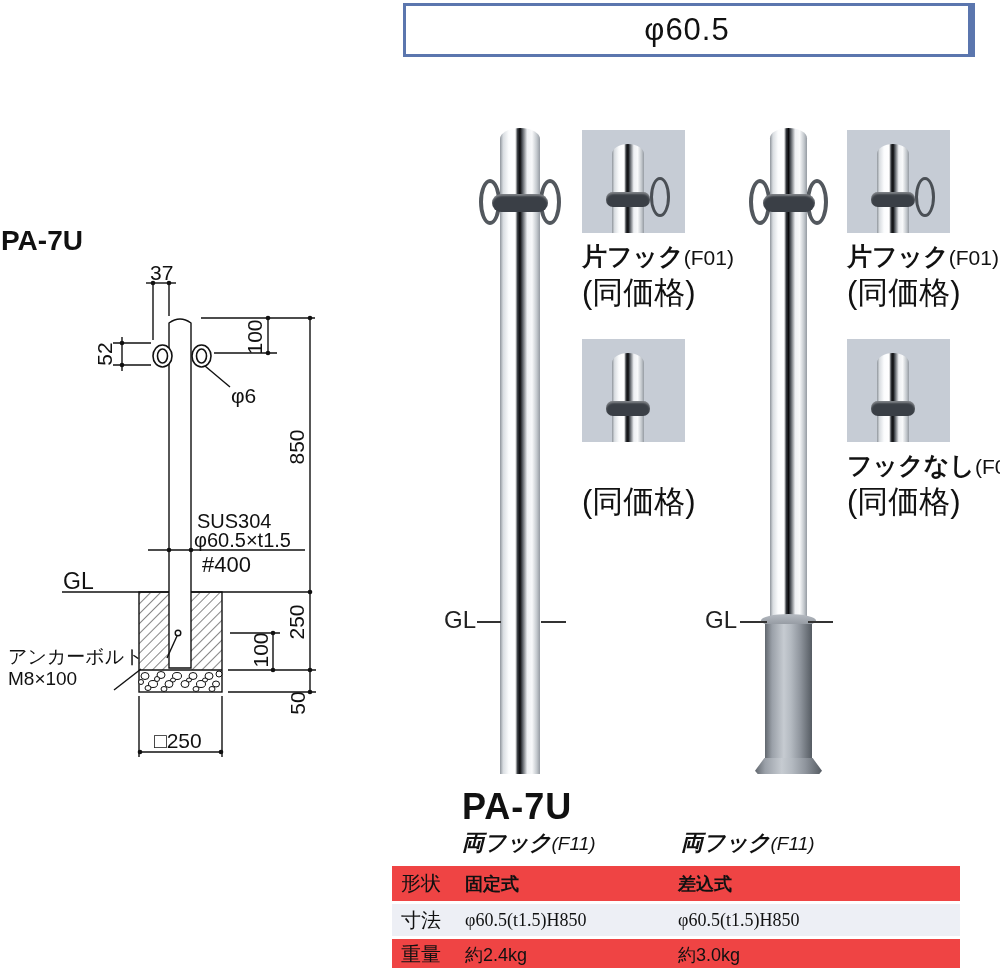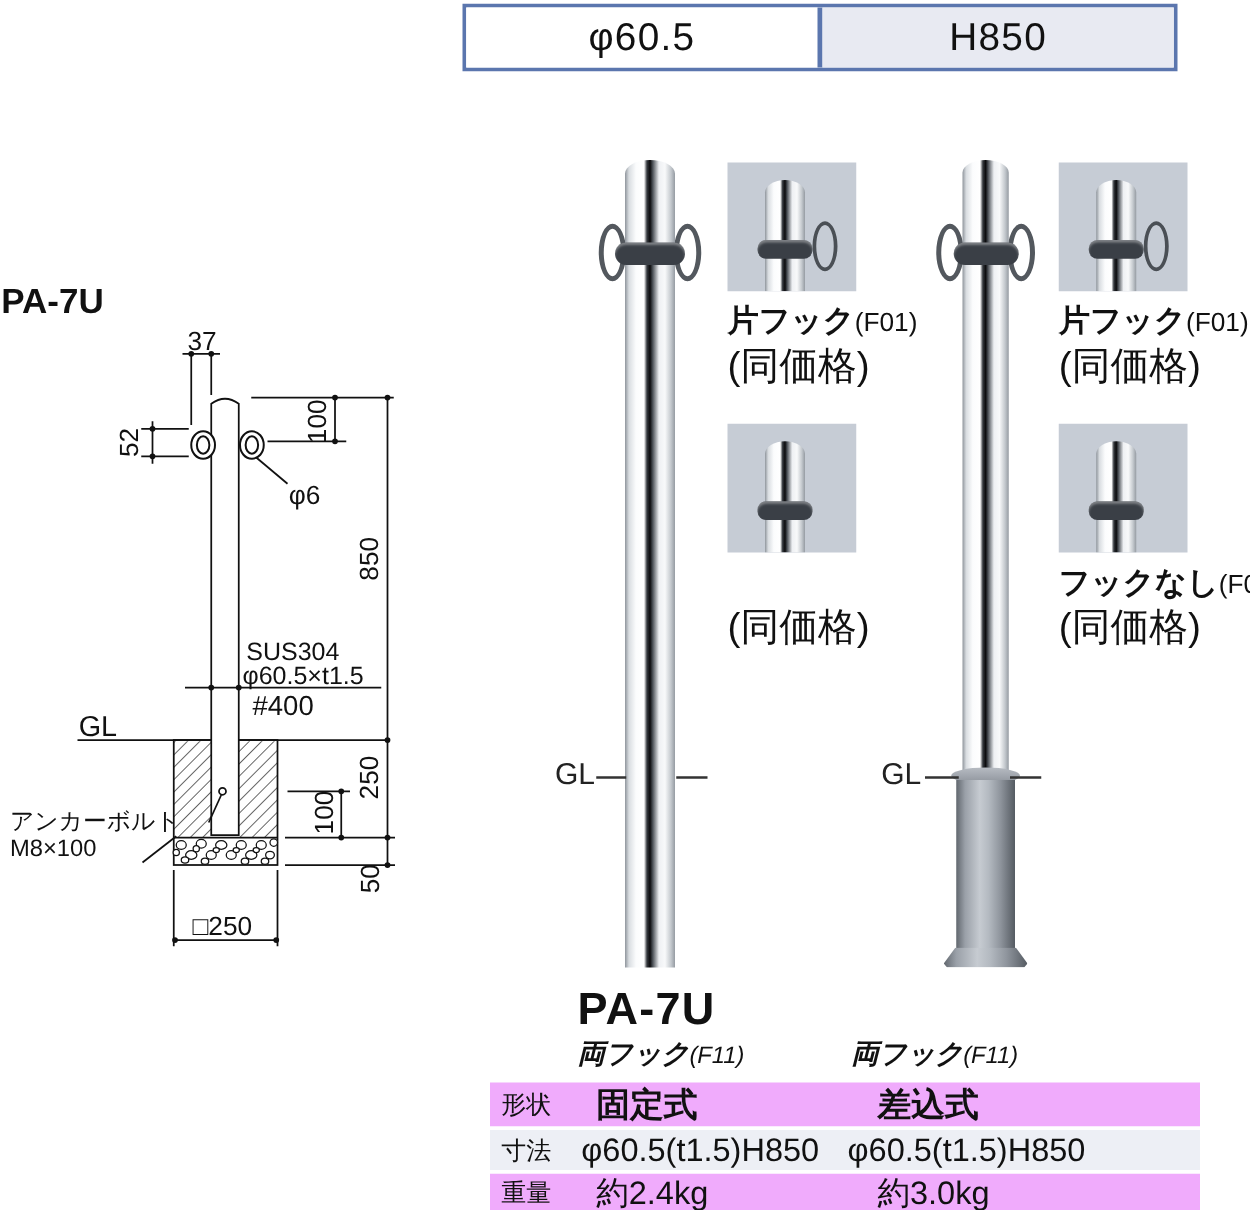--- a/index.html
+++ b/index.html
@@ -1,21 +1,21 @@
 <!DOCTYPE html>
 <html><head>
 <meta charset="utf-8">
 <style>
   html,body{margin:0;padding:0;background:#fff;}
   #page{position:relative;width:1000px;height:968px;background:#fff;overflow:hidden;
         font-family:"Liberation Sans","DejaVu Sans",sans-serif;color:#111;}
   .abs{position:absolute;}
 
   
-  .size-header{left:370px;top:3px;width:572px;height:54px;display:flex;
+  .size-header{left:403px;top:3px;width:572px;height:54px;display:flex;
     border:3px solid #5b76ae;box-sizing:border-box;}
   .size-cell{flex:1;display:flex;align-items:center;justify-content:center;
     font-size:31px;letter-spacing:1px;}
   .size-cell.dia{background:#ffffff;border-right:4px solid #5b76ae;}
   .size-cell.hgt{background:#e8eaf2;}
 
   
   .drawing-title{left:1px;top:225px;font-size:28px;font-weight:bold;letter-spacing:0px;}
   svg text{font-family:"Liberation Sans","DejaVu Sans",sans-serif;fill:#111;}
 
@@ -42,36 +42,35 @@
   .variant-line2{font-size:31px;white-space:nowrap;}
 
   
   .prod-name{font-size:36px;font-weight:bold;letter-spacing:1px;white-space:nowrap;}
   .prod-sub{font-size:22px;font-weight:bold;white-space:nowrap;font-style:italic;}
   .prod-sub .code{font-weight:normal;font-size:19px;}
 
   
   .spec-table{left:392px;top:866px;width:568px;}
   .spec-row{display:flex;align-items:center;box-sizing:border-box;padding-left:9px;margin-bottom:3px;}
-  .spec-row.dark{background:#f0abfc;gap:12px;}
+  .spec-row.dark{background:#ef4444;}
   .spec-row.light{background:#edeff5;}
   .spec-label{width:64px;font-size:20px;}
   .spec-val1{width:213px;}
   .spec-val2{flex:1;}
-  .spec-bold{font-size:27px;font-weight:bold;}
-  .spec-normal{font-size:26px;}
+  .spec-bold{font-size:18px;font-weight:bold;}
+  .spec-normal{font-size:18px;}
 </style>
 </head>
 <body>
 
 <div id="page">
 
   <div class="abs size-header">
     <div class="size-cell dia">φ60.5</div>
-    <div class="size-cell hgt">H850</div>
   </div>
 
   <div class="abs drawing-title">PA-7U</div>
 
   <svg class="abs" style="left:0;top:0;" width="340" height="780" viewBox="0 0 340 780">
     <defs>
       <pattern id="hatch" width="7" height="7" patternUnits="userSpaceOnUse" patternTransform="rotate(45)">
         <line x1="0" y1="0" x2="0" y2="7" stroke="#222" stroke-width="1.1"></line>
       </pattern>
     </defs>
@@ -255,21 +254,21 @@
   <div class="abs prod-sub" style="left:681px;top:828px;">
     <span>両フック</span><span class="code">(F11)</span>
   </div>
 
   <div class="abs spec-table">
     <div class="spec-row dark" style="height:35px;">
       <div class="spec-label">形状</div>
       <div class="spec-val1 spec-bold">固定式</div>
       <div class="spec-val2 spec-bold">差込式</div>
     </div>
-    <div class="spec-row light" style="height:32px;">
+    <div class="spec-row light" style="height:32px;font-family:Liberation Serif, serif;">
       <div class="spec-label">寸法</div>
       <div class="spec-val1 spec-normal">φ60.5(t1.5)H850</div>
       <div class="spec-val2 spec-normal">φ60.5(t1.5)H850</div>
     </div>
     <div class="spec-row dark" style="height:31px;margin-bottom:0;">
       <div class="spec-label">重量</div>
       <div class="spec-val1 spec-normal">約2.4kg</div>
       <div class="spec-val2 spec-normal">約3.0kg</div>
     </div>
   </div>

